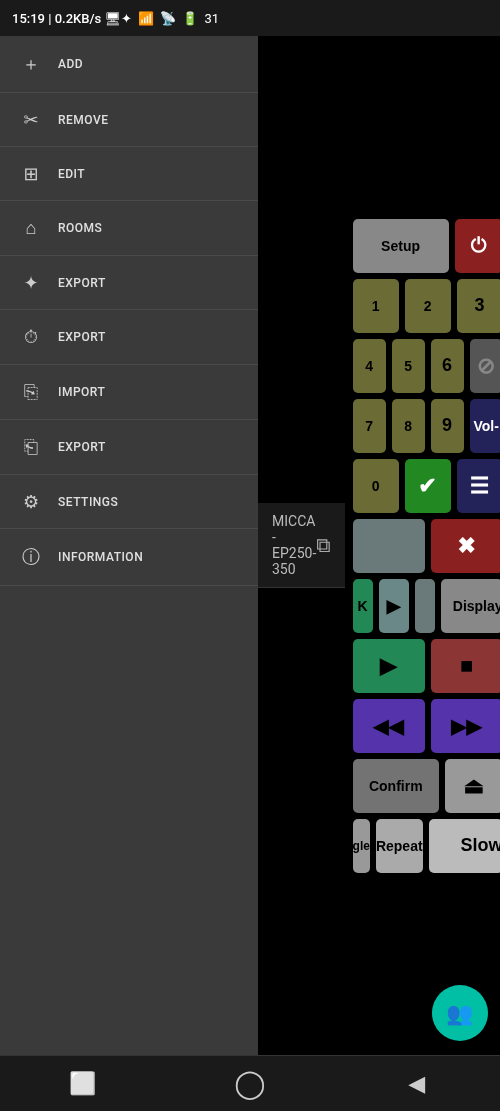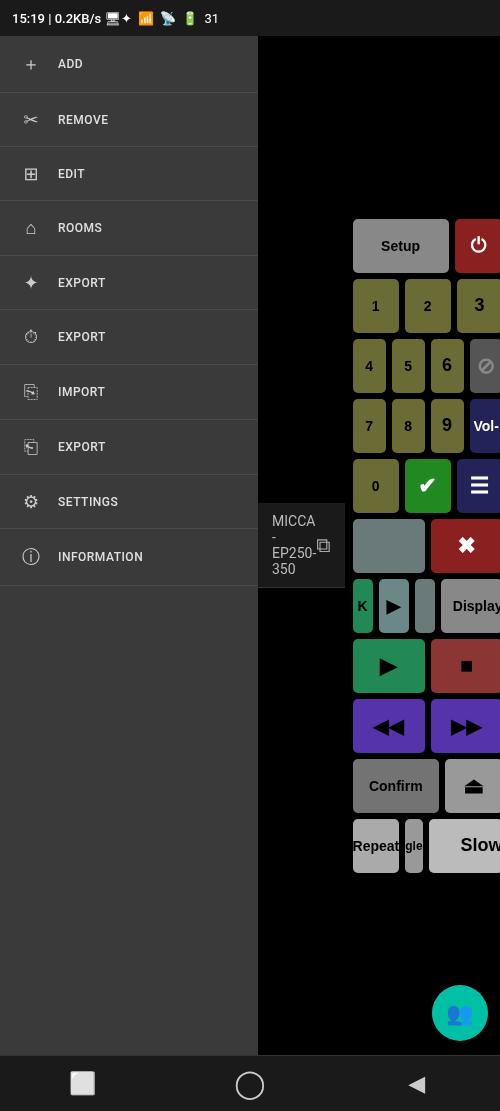--- a/index.html
+++ b/index.html
@@ -452,22 +452,22 @@
       </div>
 
       <div class="btn-row">
         <button class="rbtn rbtn-confirm" style="flex:1.5;">Confirm</button>
         <button class="rbtn rbtn-eject" style="flex:1;">
           <span style="font-size:22px;">⏏</span>
         </button>
       </div>
 
       <div class="btn-row">
+        <button class="rbtn rbtn-angle" style="flex:1;font-size:12px;">gle</button>
         <button class="rbtn rbtn-repeat" style="flex:1.5;">Repeat</button>
-        <button class="rbtn rbtn-angle" style="flex:1;font-size:12px;">gle</button>
         <button class="rbtn rbtn-slow" style="flex:1;font-size:18px;font-weight:bold;">Slow</button>
       </div>
 
     </div>
   </div>
 </div>
 
 <div class="fab">
   <span class="fab-icon">👥</span>
 </div>

